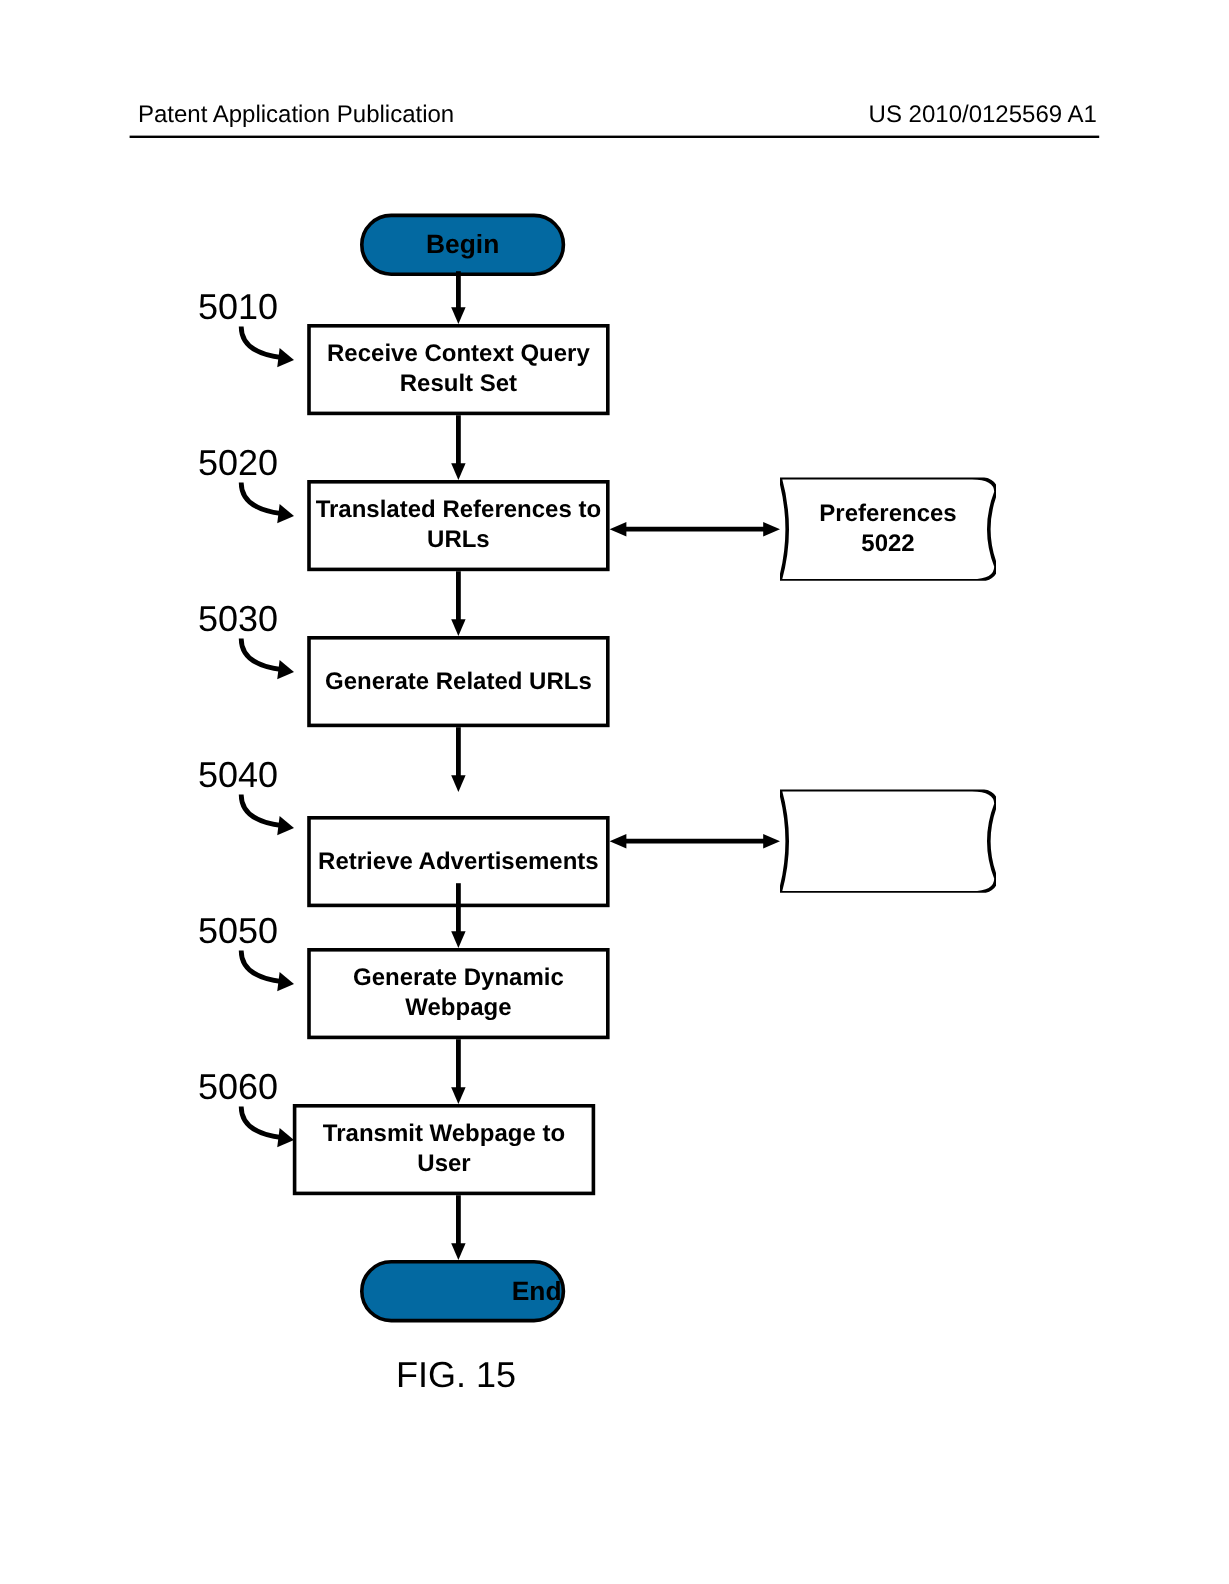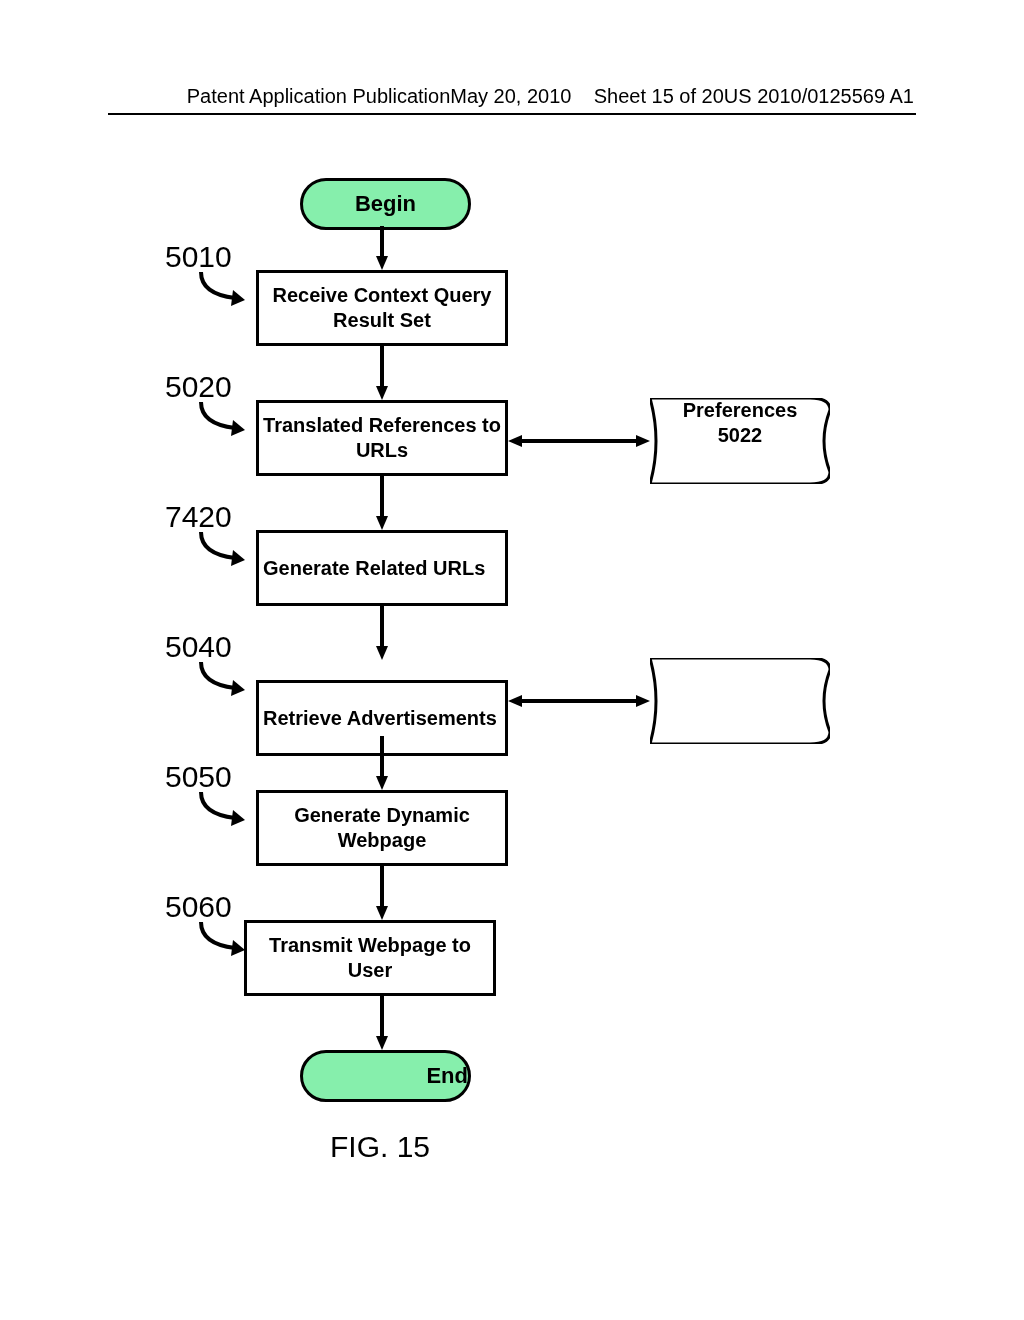--- a/index.html
+++ b/index.html
@@ -10,21 +10,21 @@
     width: 1024px;
     height: 1320px;
     position: relative;
   }
   .page-header {
     position: absolute;
     top: 85px;
     left: 0;
     right: 0;
     display: flex;
-    justify-content: flex-end;
+    justify-content: space-between;
     padding: 0 110px 0 115px;
     font-size: 20px;
     color: #000;
   }
   .page-header .pub-label { font-weight: normal; }
   .page-header .pub-date  { font-weight: normal; }
   .page-header .pub-id    { font-weight: normal; }
   .header-rule {
     position: absolute;
     top: 113px;
@@ -42,44 +42,44 @@
     position: absolute;
     width: 165px;
     height: 46px;
     border: 3px solid #000;
     border-radius: 28px;
     display: flex;
     align-items: center;
     justify-content: center;
     font-weight: bold;
     font-size: 22px;
-    background: #86efac;
+    background: #0369a1;
   }
   .process {
     position: absolute;
     width: 252px;
     height: 76px;
     border: 3px solid #000;
     display: flex;
     align-items: center;
-    justify-content: flex-start;
+    justify-content: center;
     text-align: center;
     font-weight: bold;
     font-size: 20px;
     line-height: 1.25;
     background: #fff;
     padding: 4px;
     box-sizing: border-box;
   }
   .dbshape {
     position: absolute;
     width: 180px;
     height: 86px;
     display: flex;
-    align-items: flex-start;
+    align-items: center;
     justify-content: center;
     text-align: center;
     font-weight: bold;
     font-size: 20px;
     line-height: 1.25;
   }
   .dbshape svg {
     position: absolute;
     top: 0; left: 0;
     width: 100%; height: 100%;
@@ -104,25 +104,20 @@
   svg.connector {
     position: absolute;
     overflow: visible;
   }
 </style>
 </head>
 <body>
 
 <div class="page-header">
   <span class="pub-label">Patent Application Publication</span>
-  <span class="pub-date">
-    <span>May 20, 2010</span>
-    &nbsp;&nbsp;
-    <span>Sheet 15 of 20</span>
-  </span>
   <span class="pub-id">US 2010/0125569 A1</span>
 </div>
 <div class="header-rule"></div>
 
 <div class="diagram">
 
   <div class="terminator" style="left:300px; top:38px;">
     <span>Begin</span>
   </div>
 
@@ -170,21 +165,21 @@
     <path d="M6 4 Q6 26 40 30" fill="none" stroke="black" stroke-width="4"></path>
     <path d="M38 22 L50 32 L36 38 Z" fill="black"></path>
   </svg>
 
   <div class="refnum" style="left:165px; top:230px;text-align:right;">5020</div>
   <svg class="refpointer" style="left:195px; top:258px;" width="60" height="40">
     <path d="M6 4 Q6 26 40 30" fill="none" stroke="black" stroke-width="4"></path>
     <path d="M38 22 L50 32 L36 38 Z" fill="black"></path>
   </svg>
 
-  <div class="refnum" style="left:165px; top:360px;">7420</div>
+  <div class="refnum" style="left:165px; top:360px;">5030</div>
   <svg class="refpointer" style="left:195px; top:388px;" width="60" height="40">
     <path d="M6 4 Q6 26 40 30" fill="none" stroke="black" stroke-width="4"></path>
     <path d="M38 22 L50 32 L36 38 Z" fill="black"></path>
   </svg>
 
   <div class="refnum" style="left:165px; top:490px;">5040</div>
   <svg class="refpointer" style="left:195px; top:518px;" width="60" height="40">
     <path d="M6 4 Q6 26 40 30" fill="none" stroke="black" stroke-width="4"></path>
     <path d="M38 22 L50 32 L36 38 Z" fill="black"></path>
   </svg>

